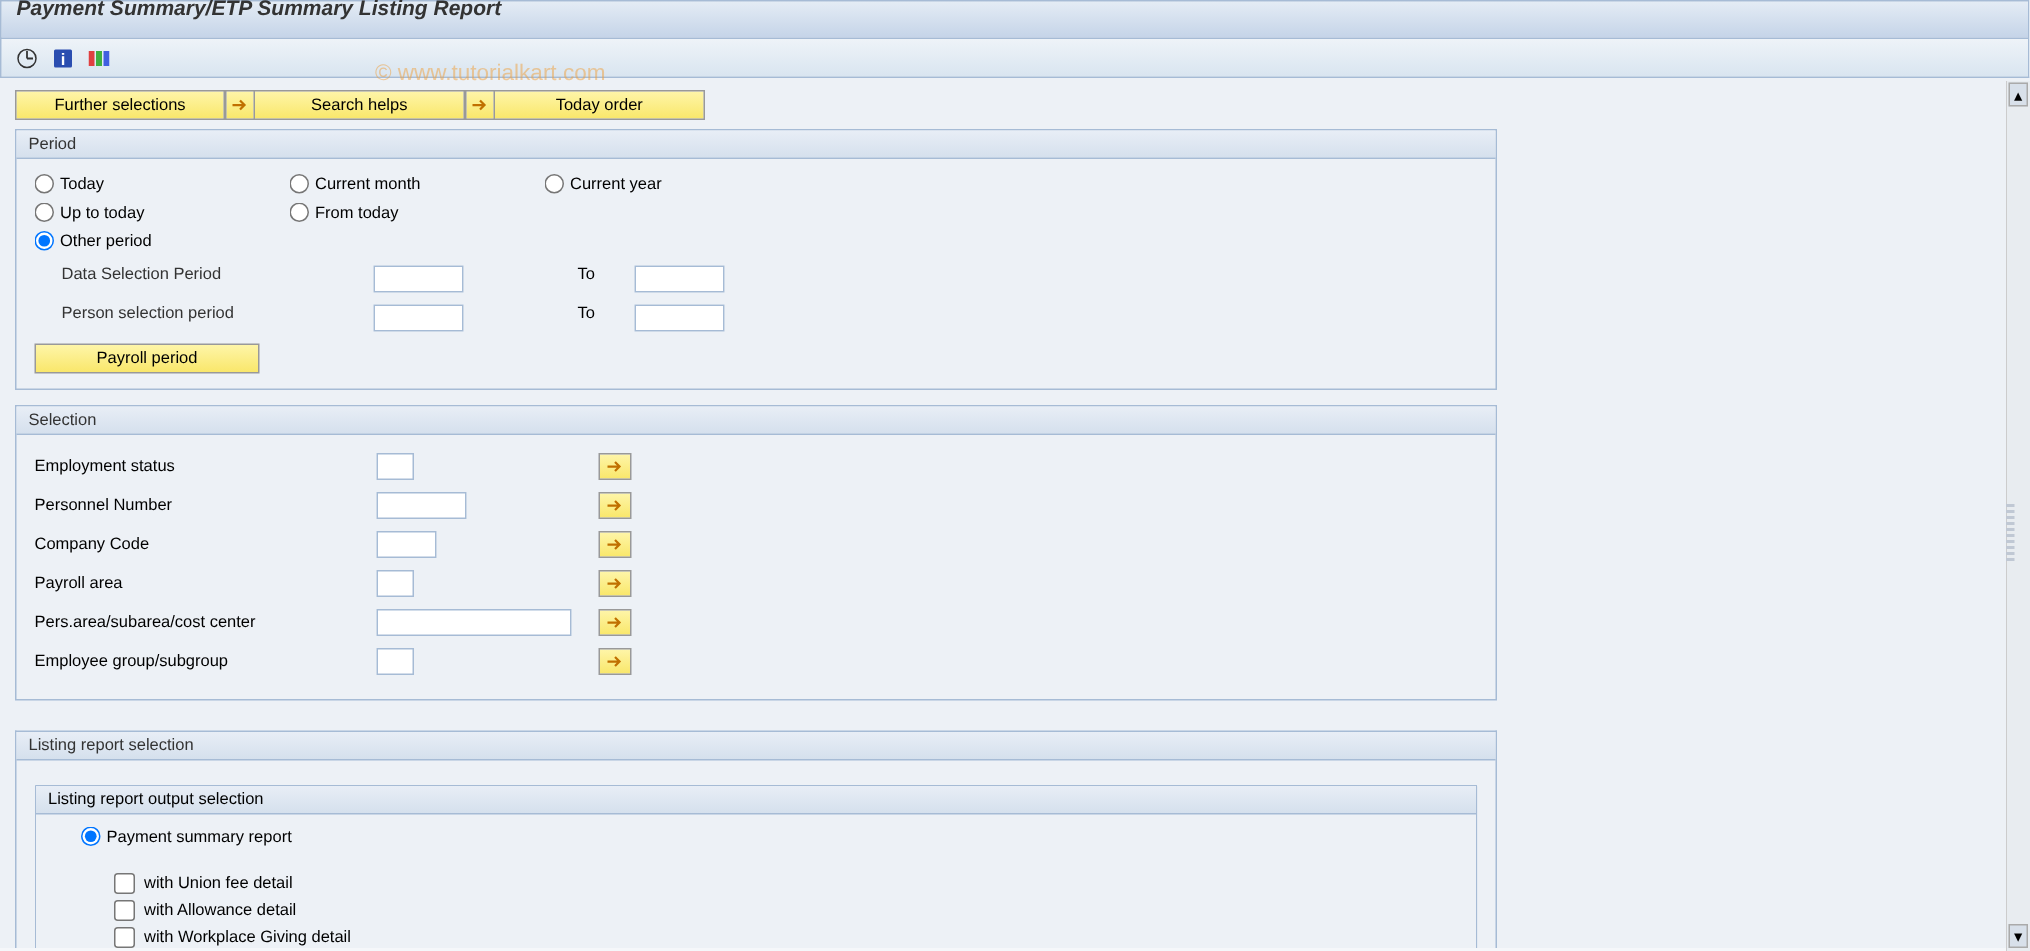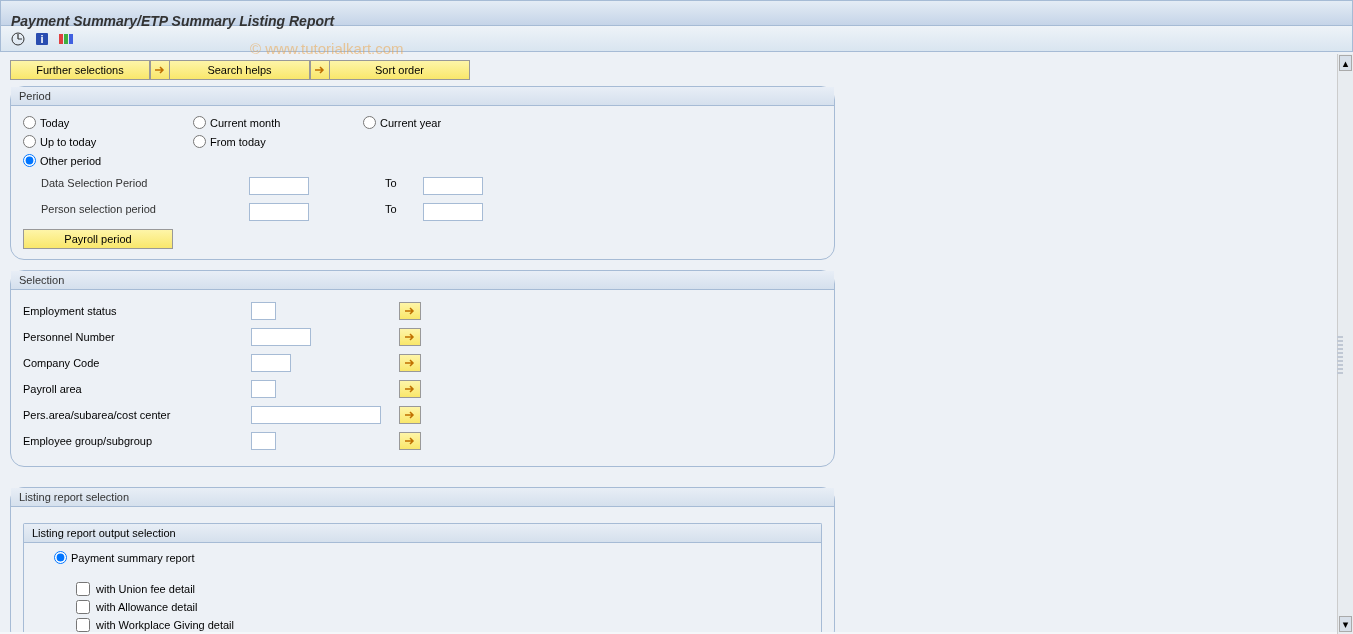--- a/index.html
+++ b/index.html
@@ -1,36 +1,36 @@
 <!DOCTYPE html>
 <html><head>
   <meta charset="utf-8">
   <style>
     * { box-sizing: border-box; margin: 0; padding: 0; font-family: Arial, sans-serif; font-size: 11px; }
     body { background: #f5f7fa; width: 1353px; height: 634px; overflow: hidden; position: relative; }
     
-    .title-bar { background: linear-gradient(to bottom, #e4ecf5 0%, #c5d4e8 100%); border: 1px solid #a6bbd5; height: 24px; display: flex; align-items: flex-start; padding: 12px 10px; }
+    .title-bar { background: linear-gradient(to bottom, #e4ecf5 0%, #c5d4e8 100%); border: 1px solid #a6bbd5; height: 24px; display: flex; align-items: flex-end; padding: 12px 10px; }
     .title-bar h1 { font-size: 14px; font-style: italic; font-weight: bold; color: #333; }
     
     .toolbar { background: linear-gradient(to bottom, #eef3f8 0%, #d9e5f0 100%); border: 1px solid #a6bbd5; border-top: none; height: 26px; display: flex; align-items: center; padding: 0 8px; gap: 6px; }
     .toolbar-icon { width: 18px; height: 18px; display: flex; align-items: center; justify-content: center; cursor: pointer; }
     
     .watermark { position: absolute; top: 40px; left: 250px; color: rgba(240, 160, 60, 0.5); font-size: 15px; pointer-events: none; z-index: 100; }
     
     .content-area { padding: 8px 10px; background: #edf1f6; height: calc(100% - 54px); overflow-y: auto; position: relative; }
     .scrollbar-right { position: absolute; right: 0; top: 54px; width: 16px; height: calc(100% - 54px); background: #e8ecf0; border-left: 1px solid #ccc; }
     .scrollbar-arrow { height: 16px; display: flex; align-items: center; justify-content: center; background: #d8e0ea; border: 1px solid #aaa; margin: 1px; }
     
     .button-row { display: flex; gap: 0; margin-bottom: 6px; }
     .yellow-btn { background: linear-gradient(to bottom, #fef5a8 0%, #f9e76b 100%); border: 1px solid #999; height: 20px; padding: 0 12px; display: flex; align-items: center; justify-content: center; cursor: pointer; font-size: 11px; min-width: 140px; }
     .yellow-btn-icon { background: linear-gradient(to bottom, #fef5a8 0%, #f9e76b 100%); border: 1px solid #999; height: 20px; width: 20px; display: flex; align-items: center; justify-content: center; cursor: pointer; }
     .btn-group { display: flex; }
     .btn-group > :not(:first-child) { border-left: none; }
     
-    .group-box { border: 1px solid #a6bbd5; background: #edf1f6; margin-bottom: 10px; border-radius: 14px; width: 825px; }
+    .group-box { border: 1px solid #a6bbd5; background: #edf1f6; margin-bottom: 10px; border-radius: 0; width: 988px; }
     .group-header { background: linear-gradient(to bottom, #e8eef6 0%, #d5e0ed 100%); border-bottom: 1px solid #a6bbd5; padding: 3px 8px; font-size: 11px; color: #333; }
     .group-body { padding: 10px 12px; }
     
     .radio-grid { display: grid; grid-template-columns: 170px 170px 170px; gap: 6px 0; margin-bottom: 10px; }
     .radio-item { display: flex; align-items: center; gap: 4px; }
     .radio-item input { margin: 0; }
     
     .field-row { display: flex; align-items: flex-start; gap: 8px; margin-bottom: 4px; min-height: 22px; }
     .field-label { width: 200px; font-size: 11px; color: #333; }
     .field-label.indent { padding-left: 18px; width: 218px; }
@@ -98,21 +98,21 @@
           </svg>
         </span>
       <button class="yellow-btn">Search helps</button>
     </div>
     <div class="btn-group">
       <span class="yellow-btn-icon">
           <svg class="arrow-right" viewBox="0 0 12 10">
             <path d="M1 5 L8 5 M6 2 L9 5 L6 8" stroke="#c07000" stroke-width="1.5" fill="none"></path>
           </svg>
         </span>
-      <button class="yellow-btn">Sort order</button>
+      <button class="yellow-btn">Today order</button>
     </div>
   </div>
 
   <div class="group-box">
     <div class="group-header">Period</div>
     <div class="group-body">
       <div class="radio-grid">
         <label class="radio-item">
             <input type="radio" name="period" style="">
             <span>Today</span>

